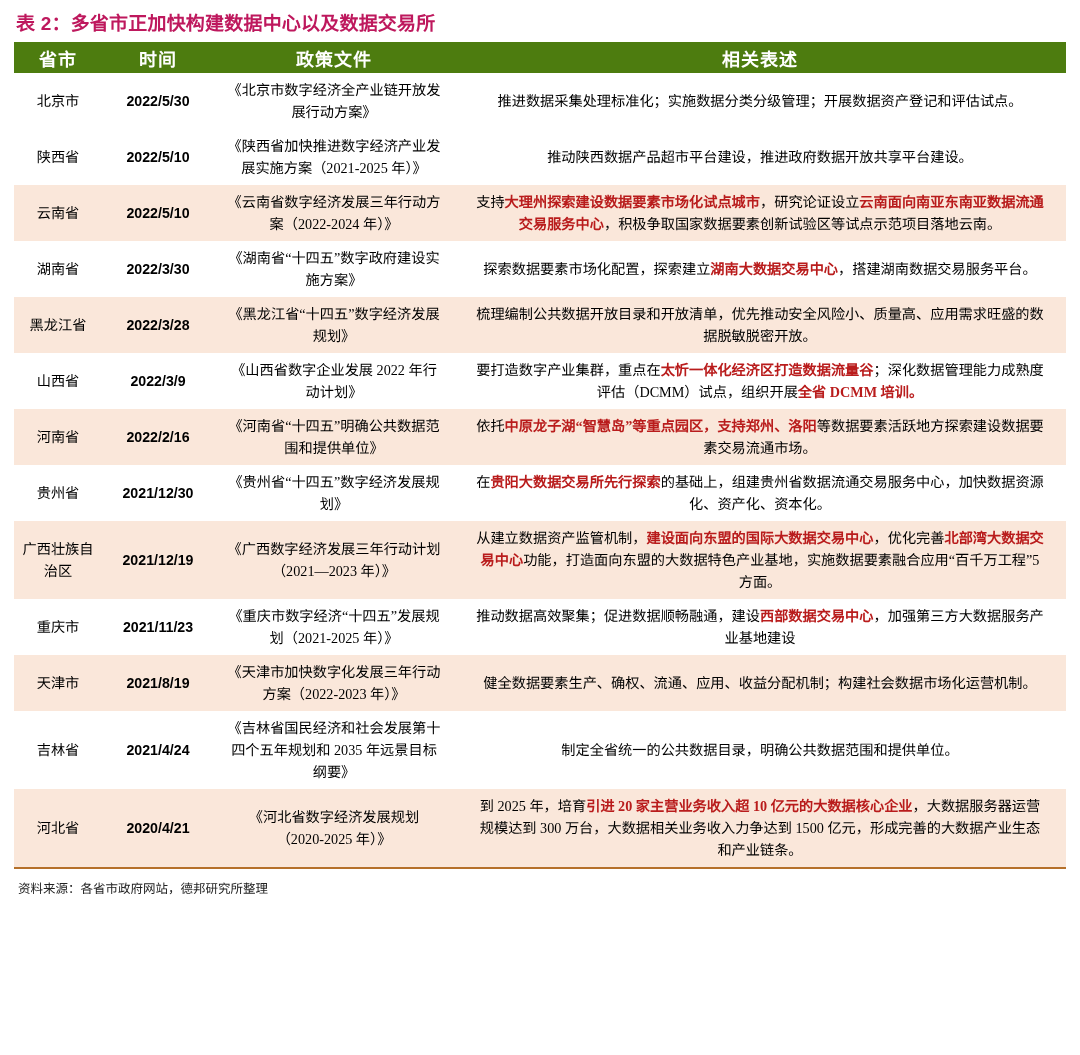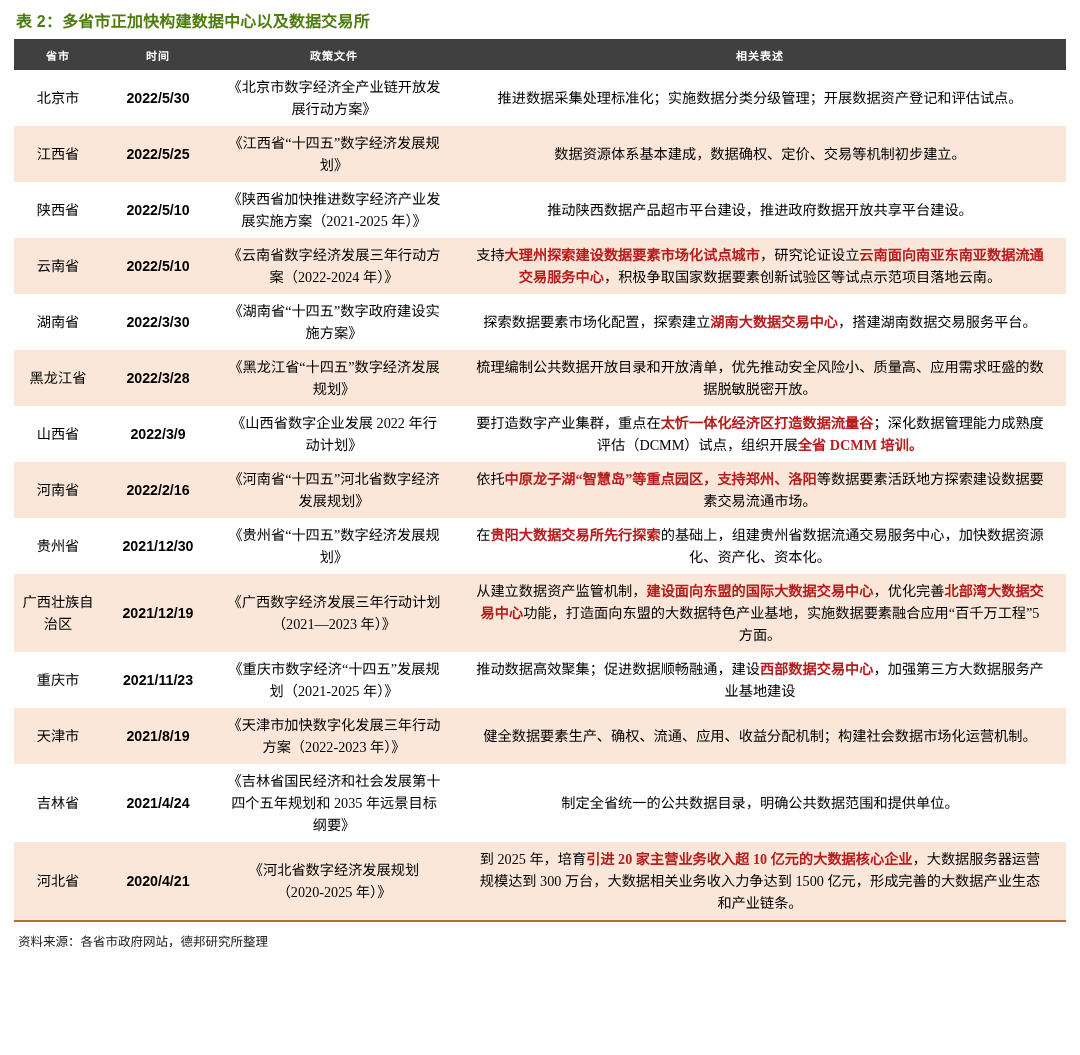--- a/index.html
+++ b/index.html
@@ -18,35 +18,35 @@
   .page {
     width: 1080px;
     height: 1055px;
     box-sizing: border-box;
     padding: 0 14px;
     position: relative;
   }
   .caption {
     font-family: "Liberation Sans", "DejaVu Sans", sans-serif;
     font-weight: bold;
-    font-size: 16px;
-    color: #4d7c0f;
+    font-size: 19px;
+    color: #be185d;
     padding: 8px 0 7px 2px;
     letter-spacing: 0.2px;
   }
   table.data {
     width: 1052px;
     border-collapse: collapse;
     table-layout: fixed;
   }
   table.data thead th {
-    background: #404040;
+    background: #4d7c0f;
     color: #ffffff;
     font-weight: bold;
-    font-size: 11px;
+    font-size: 18px;
     height: 31px;
     padding: 0;
     text-align: center;
     vertical-align: middle;
     letter-spacing: 1px;
     font-family: Liberation Sans, sans-serif;
   }
   table.data td {
     font-size: 14.2px;
     line-height: 1.55;
@@ -113,30 +113,20 @@
         <tr class="odd">
           <td class="col-prov">北京市</td>
           <td class="col-date">2022/5/30</td>
           <td class="col-doc">
             <span class="doc-inner">《北京市数字经济全产业链开放发展行动方案》</span>
           </td>
           <td class="col-desc">
             <span class="desc-inner"><span>推进数据采集处理标准化；实施数据分类分级管理；开展数据资产登记和评估试点。</span></span>
           </td>
         </tr>
-        <tr class="even">
-          <td class="col-prov">江西省</td>
-          <td class="col-date">2022/5/25</td>
-          <td class="col-doc">
-            <span class="doc-inner">《江西省“十四五”数字经济发展规划》</span>
-          </td>
-          <td class="col-desc">
-            <span class="desc-inner"><span>数据资源体系基本建成，数据确权、定价、交易等机制初步建立。</span></span>
-          </td>
-        </tr>
         <tr class="odd">
           <td class="col-prov">陕西省</td>
           <td class="col-date">2022/5/10</td>
           <td class="col-doc">
             <span class="doc-inner">《陕西省加快推进数字经济产业发展实施方案（2021-2025 年）》</span>
           </td>
           <td class="col-desc">
             <span class="desc-inner"><span>推动陕西数据产品超市平台建设，推进政府数据开放共享平台建设。</span></span>
           </td>
         </tr>
@@ -177,21 +167,21 @@
             <span class="doc-inner">《山西省数字企业发展 2022 年行动计划》</span>
           </td>
           <td class="col-desc">
             <span class="desc-inner"><span>要打造数字产业集群，重点在</span><span class="hl">太忻一体化经济区打造数据流量谷</span><span>；深化数据管理能力成熟度评估（DCMM）试点，组织开展</span><span class="hl">全省 DCMM 培训。</span></span>
           </td>
         </tr>
         <tr class="even">
           <td class="col-prov">河南省</td>
           <td class="col-date">2022/2/16</td>
           <td class="col-doc">
-            <span class="doc-inner">《河南省“十四五”河北省数字经济发展规划》</span>
+            <span class="doc-inner">《河南省“十四五”明确公共数据范围和提供单位》</span>
           </td>
           <td class="col-desc">
             <span class="desc-inner"><span>依托</span><span class="hl">中原龙子湖“智慧岛”等重点园区，支持郑州、洛阳</span><span>等数据要素活跃地方探索建设数据要素交易流通市场。</span></span>
           </td>
         </tr>
         <tr class="odd">
           <td class="col-prov">贵州省</td>
           <td class="col-date">2021/12/30</td>
           <td class="col-doc">
             <span class="doc-inner">《贵州省“十四五”数字经济发展规划》</span>

